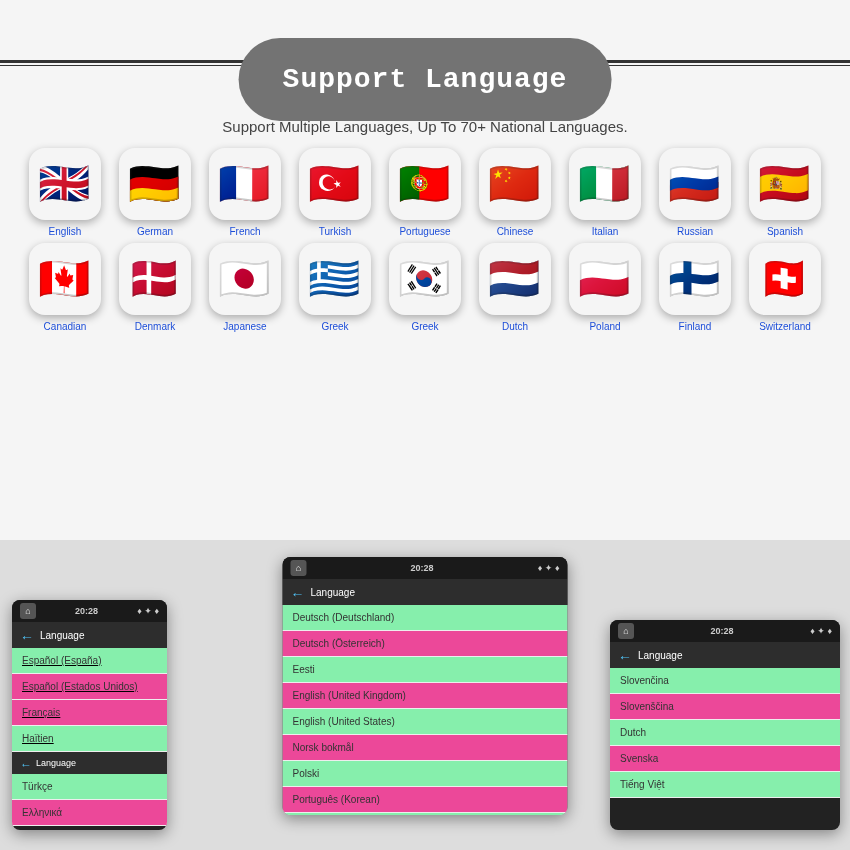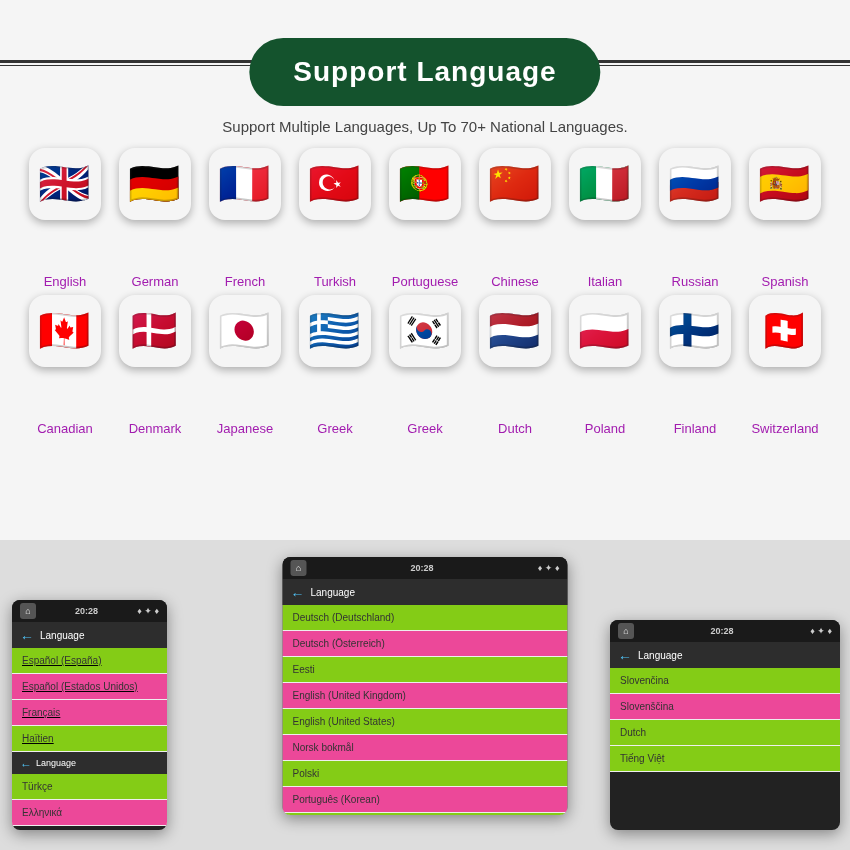--- a/index.html
+++ b/index.html
@@ -33,29 +33,30 @@
 
     
     .title-section {
       position: absolute;
       top: 38px;
       left: 50%;
       transform: translateX(-50%);
       z-index: 10;
     }
     .title-badge {
-      background: #14532d;
+      background: #737373;
       color: #fff;
       font-size: 28px;
       font-weight: 900;
-      padding: 18px 44px;
+      padding: 26px 44px;
       border-radius: 50px;
       white-space: nowrap;
       display: inline-block;
       letter-spacing: 1px;
+      font-family: Liberation Mono, monospace;
     }
 
     
     .subtitle {
       position: absolute;
       top: 118px;
       left: 0;
       right: 0;
       text-align: center;
       font-size: 15px;
@@ -95,24 +96,23 @@
       box-shadow: 0 3px 8px rgba(0,0,0,0.3);
       margin-bottom: 6px;
       display: flex;
       align-items: center;
       justify-content: center;
       font-size: 42px;
       line-height: 1;
     }
 
     .flag-label {
-      font-size: 13px;
-      color: #a21caf;
+      font-size: 10px;
+      color: #1d4ed8;
       text-align: center;
-      margin-top: 48px;
     }
 
     .screen-card {
       background: #222;
       border-radius: 8px;
       overflow: hidden;
       box-shadow: 0 4px 15px rgba(0,0,0,0.4);
       position: absolute;
     }
 
@@ -179,21 +179,21 @@
 
     .screen-section-title {
       color: #fff;
       font-size: 10px;
     }
 
     .screen-list-item {
       padding: 7px 10px;
       font-size: 10px;
       color: #333;
-      background: #84cc16;
+      background: #86efac;
       border-bottom: 1px solid #eee;
     }
 
     .screen-list-item.dark {
       background: #ec4899;
     }
 
     .home-icon {
       width: 16px;
       height: 16px;
@@ -366,15 +366,16 @@
     <div class="screen-topbar-icons">♦ ✦ ♦</div>
   </div>
   <div class="screen-toolbar">
     <span class="back-arrow">←</span>
     <span class="screen-section-title">Language</span>
   </div>
   <div style="background:#fff;">
     <div class="screen-list-item">Slovenčina</div>
     <div class="screen-list-item dark">Slovenščina</div>
     <div class="screen-list-item">Dutch</div>
+    <div class="screen-list-item dark">Svenska</div>
     <div class="screen-list-item">Tiếng Việt</div>
   </div>
 </div>
 
 </body></html>

